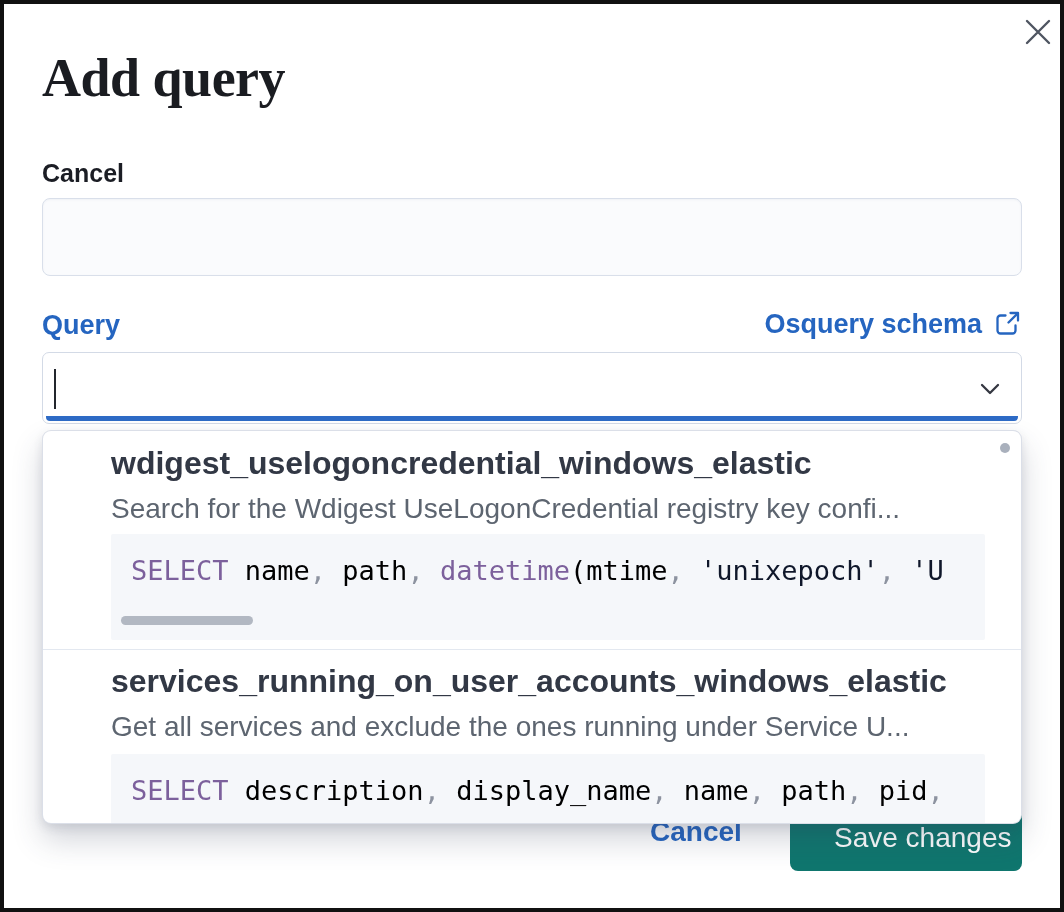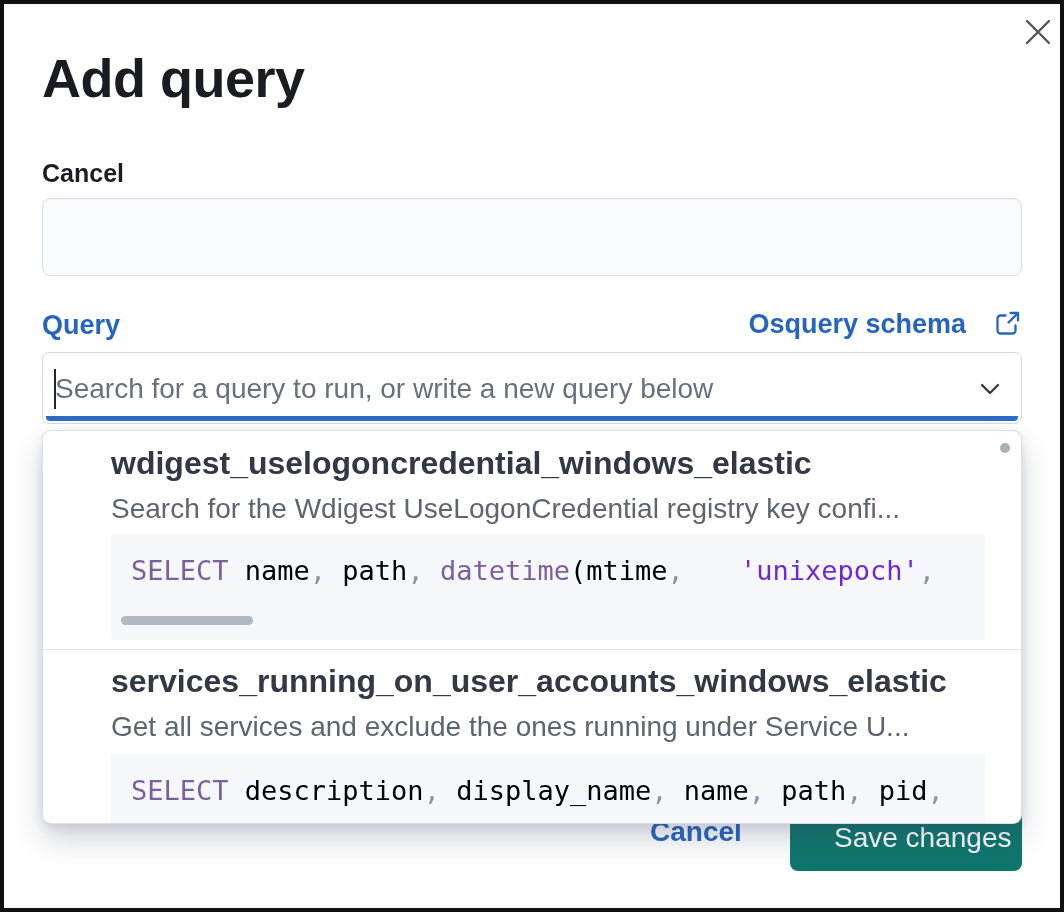--- a/index.html
+++ b/index.html
@@ -10,34 +10,34 @@
     color:#1a1c21;
   }
   #frame{position:absolute;inset:0;border:4px solid #111111;pointer-events:none;z-index:90;}
 
   .abs{position:absolute;}
 
   
   .close-btn{left:1016px;top:10px;width:44px;height:44px;display:flex;align-items:center;justify-content:center;cursor:pointer;background:none;border:none;}
 
   
-  .modal-title{left:42px;top:46px;font-size:54px;line-height:64px;font-weight:700;letter-spacing:-0.5px;color:#1a1c21;}
+  .modal-title{left:42px;top:46px;font-size:54px;line-height:64px;font-weight:700;letter-spacing:-0.5px;color:#1a1c21;font-family:Liberation Serif, serif;}
 
   
   .field-label{left:42px;top:158px;font-size:25px;line-height:30px;font-weight:700;color:#1b1d24;}
   .label-input{
     left:42px;top:198px;width:980px;height:78px;box-sizing:border-box;
     background:#fafbfd;border:1px solid #d9dfea;border-radius:8px;
     font-size:28px;padding:0 16px;color:#343741;outline:none;
     box-shadow:inset 0 1px 2px rgba(120,130,150,0.08);
   }
 
   
   .query-label{left:42px;top:308px;font-size:27px;line-height:34px;font-weight:700;color:#2565c0;}
-  .schema-link{right:42px;top:306px;display:flex;align-items:center;gap:26px;color:#2565c0;font-size:27px;line-height:36px;font-weight:700;cursor:pointer;text-decoration:none;}
+  .schema-link{right:42px;top:306px;display:flex;align-items:center;gap:10px;color:#2565c0;font-size:27px;line-height:36px;font-weight:700;cursor:pointer;text-decoration:none;}
 
   
   .combo{
     left:42px;top:352px;width:980px;height:72px;box-sizing:border-box;
     background:#ffffff;border:1px solid #d3dae6;border-radius:7px;
   }
   .combo-input{
     position:absolute;left:10px;top:1px;right:70px;height:68px;border:none;outline:none;
     font-size:28px;color:#343741;background:transparent;caret-color:transparent;
     font-family:"Liberation Sans", sans-serif;
@@ -59,21 +59,21 @@
   .option{position:absolute;left:0;width:100%;cursor:pointer;}
   .opt-title{position:absolute;left:68px;font-size:32px;line-height:36px;font-weight:700;color:#323845;white-space:nowrap;}
   .opt-desc{position:absolute;left:68px;font-size:28px;line-height:36px;color:#5d6570;white-space:nowrap;}
   .opt-code{
     position:absolute;left:68px;width:874px;height:106px;box-sizing:border-box;
     background:#f5f7fa;border-radius:2px;overflow:hidden;
     font-family:"DejaVu Sans Mono","Liberation Mono",monospace;
     font-size:27px;line-height:34px;padding:20px 20px 0 20px;white-space:nowrap;
   }
   .tok-kw{color:#7c609c;}
-  .tok-str{color:#6d28d9;margin-left:40px;}
+  .tok-str{color:#0f172a;}
   .tok-txt{color:#000000;}
   .tok-pun{color:#8d93a0;}
   .h-thumb{position:absolute;left:10px;top:82px;width:132px;height:9px;border-radius:5px;background:#b2b8c2;cursor:pointer;}
   .divider{position:absolute;left:0;width:100%;height:1px;background:#e3e8f0;}
 
   .t1{top:14px;}  .d1{top:60px;}  .c1{top:103px;}
   .dv{top:218px;}
   .t2{top:232px;} .d2{top:278px;} .c2{top:323px;}
 
   
@@ -108,21 +108,20 @@
   <span style="display:flex">
     <svg width="30" height="30" viewBox="0 0 30 30" fill="none" stroke="#2565c0" stroke-width="2.3" stroke-linecap="round" stroke-linejoin="round">
       <path d="M13.5 6.5 H8.5 a3 3 0 0 0 -3 3 V21.5 a3 3 0 0 0 3 3 H20.5 a3 3 0 0 0 3 -3 V16.5"></path>
       <path d="M16.5 13.5 L25.5 4.5"></path>
       <path d="M18.5 4 h7.5 v7.5"></path>
     </svg>
   </span>
 </a>
 
 <div class="abs combo">
-  <input class="combo-input" type="text" placeholder="Search for a query to run, or write a new query below" style="">
   <div class="caret"></div>
   <span class="combo-chevron">
     <svg width="30" height="30" viewBox="0 0 30 30" fill="none">
         <path d="M7 11 L15 19 L23 11" stroke="#343741" stroke-width="2.3" stroke-linecap="round" stroke-linejoin="round"></path>
       </svg>
   </span>
   <div class="combo-underline"></div>
 </div>
 
 <button class="abs cancel-btn">Cancel</button>

